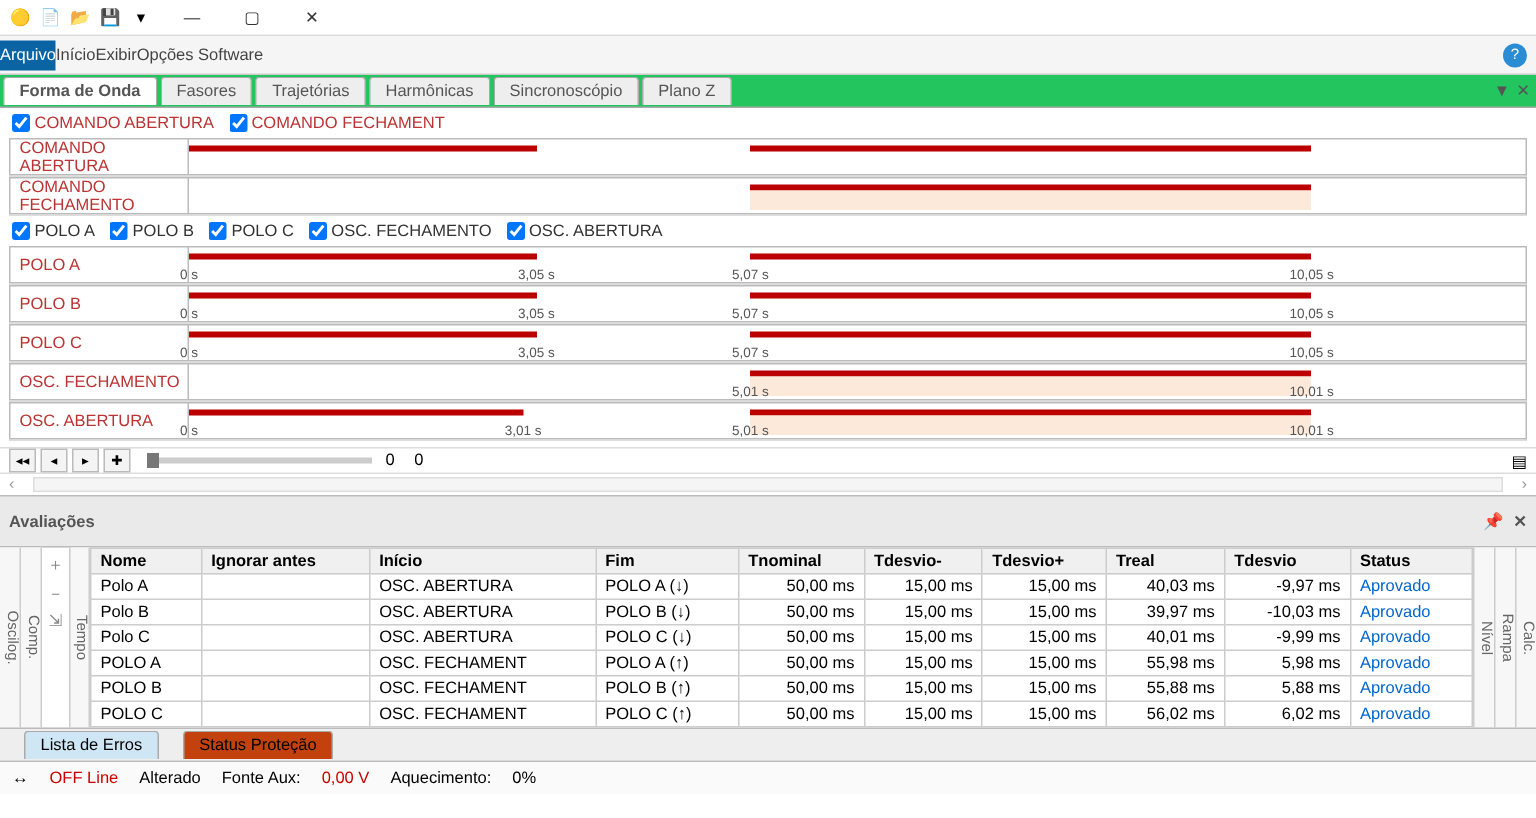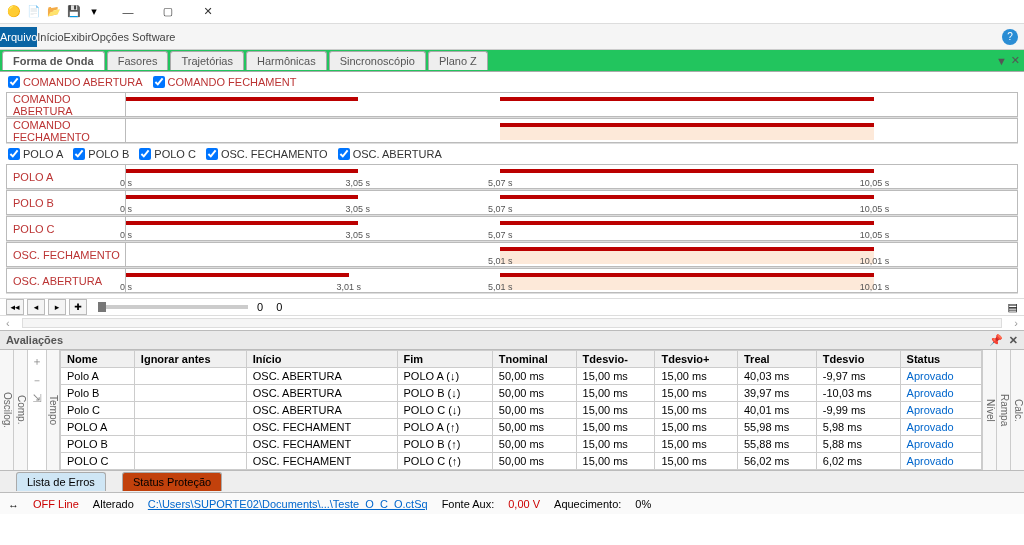--- a/index.html
+++ b/index.html
@@ -30,31 +30,31 @@
 .trk .wave{flex:1;position:relative;border:1px solid #bbb;border-left:none;background:#fff}
 .bar{position:absolute;top:4px;height:4px;background:#b00}
 .fill{position:absolute;top:8px;bottom:2px;background:#fde9d9}
 .tick{position:absolute;bottom:0;font-size:9px;color:#555;transform:translateX(-50%)}
 .sm-tools{height:18px;display:flex;align-items:center;gap:3px;padding:0 6px;margin-top:4px;border-top:1px solid #ddd;border-bottom:1px solid #ddd}
 .sm-tools .tb{width:18px;height:16px;border:1px solid #bbb;background:#f4f4f4;display:flex;align-items:center;justify-content:center;font-size:9px}
 .sm-tools .sl{flex:0 0 150px;height:4px;background:#ccc;margin-left:8px;position:relative}
 .sm-tools .sl::before{content:"";position:absolute;left:0;top:-3px;width:8px;height:10px;background:#777}
 .hscroll{height:14px;display:flex;align-items:center;padding:0 6px;color:#999}
 .hscroll .tr{flex:1;height:10px;background:#f5f5f5;border:1px solid #ddd;margin:0 12px}
-.aval-h{height:20px;background:#eaeaea;border-top:1px solid #bbb;border-bottom:1px solid #bbb;display:flex;align-items:center;padding:0 6px;font-weight:600;color:#555}
+.aval-h{height:35px;background:#eaeaea;border-top:1px solid #bbb;border-bottom:1px solid #bbb;display:flex;align-items:center;padding:0 6px;font-weight:600;color:#555}
 .aval-h .r{margin-left:auto;display:flex;gap:6px;font-size:10px}
 .aval-body{display:flex;height:120px}
 .vside{width:14px;border-right:1px solid #ccc;writing-mode:vertical-rl;text-align:center;font-size:10px;color:#666;padding:4px 0;background:#f7f7f7}
 .vside2{width:14px;border-left:1px solid #ccc;writing-mode:vertical-rl;text-align:center;font-size:10px;color:#666;padding:4px 0;background:#f7f7f7}
 .plusminus{width:18px;display:flex;flex-direction:column;align-items:center;gap:4px;padding-top:4px;color:#888}
 .tblwrap{flex:1;overflow:auto}
 table{border-collapse:collapse;width:100%}
 th,td{border:1px solid #ccc;padding:2px 6px;text-align:left;white-space:nowrap}
 th{background:#f0f0f0;font-weight:600}
-td.num{}
+td.num{text-align:right}
 td.status{color:#06c}
 .btabs{height:22px;display:flex;align-items:center;border-top:1px solid #bbb;background:#eee}
 .btab{padding:3px 10px;border:1px solid #aaa;border-bottom:none;background:#cfe6f5;margin-left:16px;border-radius:3px 3px 0 0}
 .btab.alt{background:#c2410c}
 .status-bar{height:22px;border-top:1px solid #bbb;display:flex;align-items:center;padding:0 8px;gap:14px;background:#fafafa}
 .status-bar .off{color:#c00}
 .status-bar .lnk{color:#06c;text-decoration:underline}
 .status-bar .red{color:#c00}
 </style>
 </head>
@@ -337,18 +337,17 @@
 
 <div class="btabs">
   <div class="btab">Lista de Erros</div>
   <div class="btab alt">Status Proteção</div>
 </div>
 
 <div class="status-bar">
   <span>↔</span>
   <span class="off">OFF Line</span>
   <span>Alterado</span>
-  <span class="lnk">C:\Users\SUPORTE02\Documents\...\Teste_O_C_O.ctSq</span>
   <span>Fonte Aux:</span>
   <span class="red">0,00 V</span>
   <span>Aquecimento:</span>
   <span>0%</span>
 </div>
 
 </body></html>

